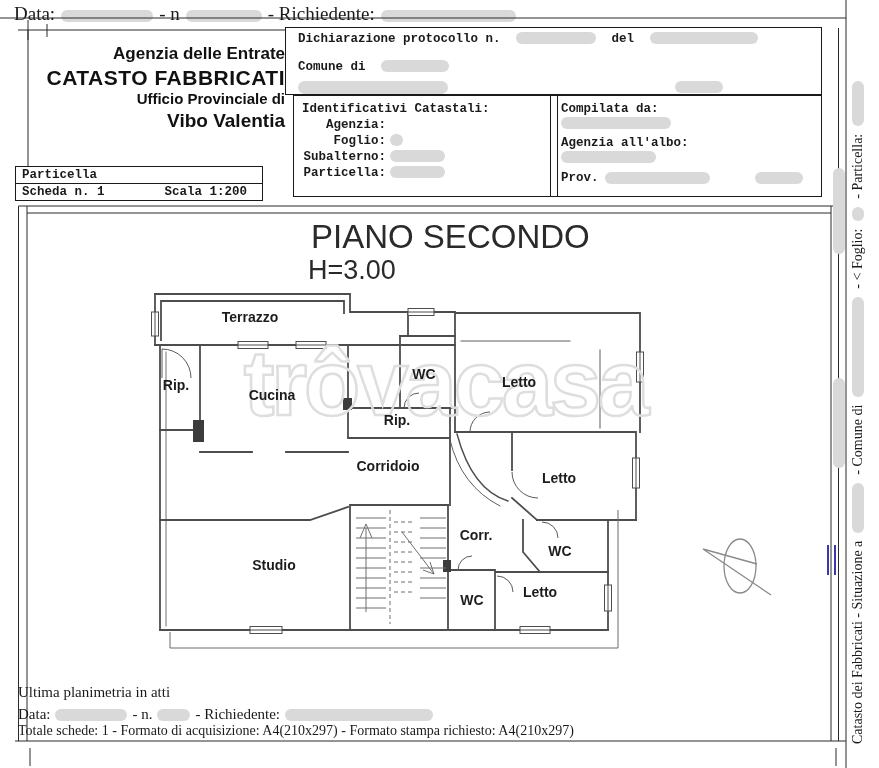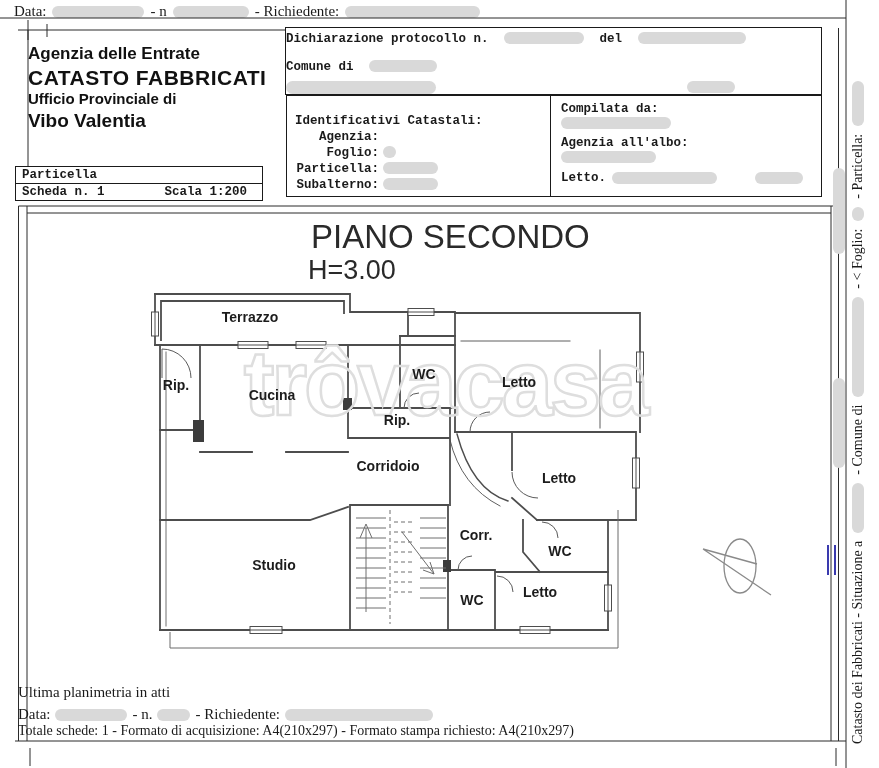--- a/index.html
+++ b/index.html
@@ -2,24 +2,24 @@
 <html><head>
 <meta charset="utf-8">
 <style>
   html,body{margin:0;padding:0;background:#ffffff;}
   body{width:879px;height:768px;position:relative;overflow:hidden;
        font-family:"Liberation Serif",serif;color:#1a1a1a;}
   .abs{position:absolute;}
   .bar{display:inline-block;background:#d9d9d9;border-radius:7px;height:12px;vertical-align:-2px;}
   .vbar{position:absolute;background:#d9d9d9;border-radius:7px;}
   
-  .top-strip{left:14px;top:3px;font-size:15px;white-space:nowrap;}
+  .top-strip{left:14px;top:3px;font-size:19px;white-space:nowrap;}
   .top-strip .bar{margin:0 6px;}
   
-  .office{left:28px;top:44px;width:257px;text-align:left;
+  .office{left:28px;top:44px;width:257px;text-align:right;
           font-family:"Liberation Sans",sans-serif;font-weight:bold;color:#111;line-height:1.22;}
   .office .l1{font-size:17px;}
   .office .l2{font-size:21px;letter-spacing:.5px;}
   .office .l3{font-size:15px;}
   .office .l4{font-size:19px;}
   
   .box{position:absolute;border:1.5px solid #1a1a1a;background:transparent;
        font-family:"Liberation Mono",monospace;font-weight:700;font-size:12.5px;color:#1a1a1a;box-sizing:border-box;}
   .box .row{white-space:nowrap;}
   .lblcol{display:inline-block;width:84px;text-align:right;margin-right:4px;}
@@ -49,52 +49,52 @@
   <span>Data:</span><span class="bar" style="width:92px"></span><span>- n</span><span class="bar" style="width:76px"></span><span>- Richiedente:</span><span class="bar" style="width:135px"></span>
 </div>
 
 <div class="abs office">
   <div class="l1">Agenzia delle Entrate</div>
   <div class="l2">CATASTO FABBRICATI</div>
   <div class="l3">Ufficio Provinciale di</div>
   <div class="l4">Vibo Valentia</div>
 </div>
 
-<div class="box" style="left:285px;top:27px;width:537px;height:68px;padding:4px 0;">
+<div class="box" style="left:285px;top:27px;width:537px;height:68px;padding:4px 12px;">
   <div class="row">
     <span>Dichiarazione protocollo n.</span>
     <span class="bar" style="width:80px;margin:0 8px;"></span>
     <span>del</span>
     <span class="bar" style="width:108px;margin:0 8px;"></span>
   </div>
   <div class="row" style="margin-top:14px;">
     <span>Comune di</span>
     <span class="bar" style="width:68px;margin:0 8px;"></span>
   </div>
   <div class="row" style="margin-top:7px;display:flex;">
     <span class="bar" style="width:150px;height:13px;"></span>
     <span class="bar" style="width:48px;margin-left:auto;margin-right:86px;"></span>
   </div>
 </div>
 
-<div class="box" style="left:286px;top:95px;width:265px;height:102px;padding:18px 8px;">
+<div class="box" style="left:293px;top:95px;width:265px;height:102px;padding:6px 8px;">
   <div class="row">Identificativi Catastali:</div>
   <div class="row" style="margin-top:2px;"><span class="lblcol">Agenzia:</span></div>
   <div class="row" style="margin-top:2px;"><span class="lblcol">Foglio:</span><span class="bar" style="width:13px;"></span></div>
+  <div class="row" style="margin-top:2px;"><span class="lblcol">Subalterno:</span><span class="bar" style="width:55px;"></span></div>
   <div class="row" style="margin-top:2px;"><span class="lblcol">Particella:</span><span class="bar" style="width:55px;"></span></div>
-  <div class="row" style="margin-top:2px;"><span class="lblcol">Subalterno:</span><span class="bar" style="width:55px;"></span></div>
 </div>
 
 <div class="box" style="left:550px;top:95px;width:272px;height:102px;padding:6px 10px;">
   <div class="row">Compilata da:</div>
   <div class="row" style="margin-top:1px;"><span class="bar" style="width:110px;"></span></div>
   <div class="row" style="margin-top:5px;">Agenzia all'albo:</div>
   <div class="row" style="margin-top:1px;"><span class="bar" style="width:95px;"></span></div>
   <div class="row" style="margin-top:6px;display:flex;align-items:center;">
-    <span>Letto.</span>
+    <span>Prov.</span>
     <span class="bar" style="width:105px;margin-left:6px;"></span>
     <span class="bar" style="width:48px;margin-left:auto;margin-right:8px;"></span>
   </div>
 </div>
 
 <div class="box plnbox">
   <div class="r1">Particella</div>
   <div class="r2">
     <span>Scheda n. 1</span>
     <span class="scala">Scala 1:200</span>

